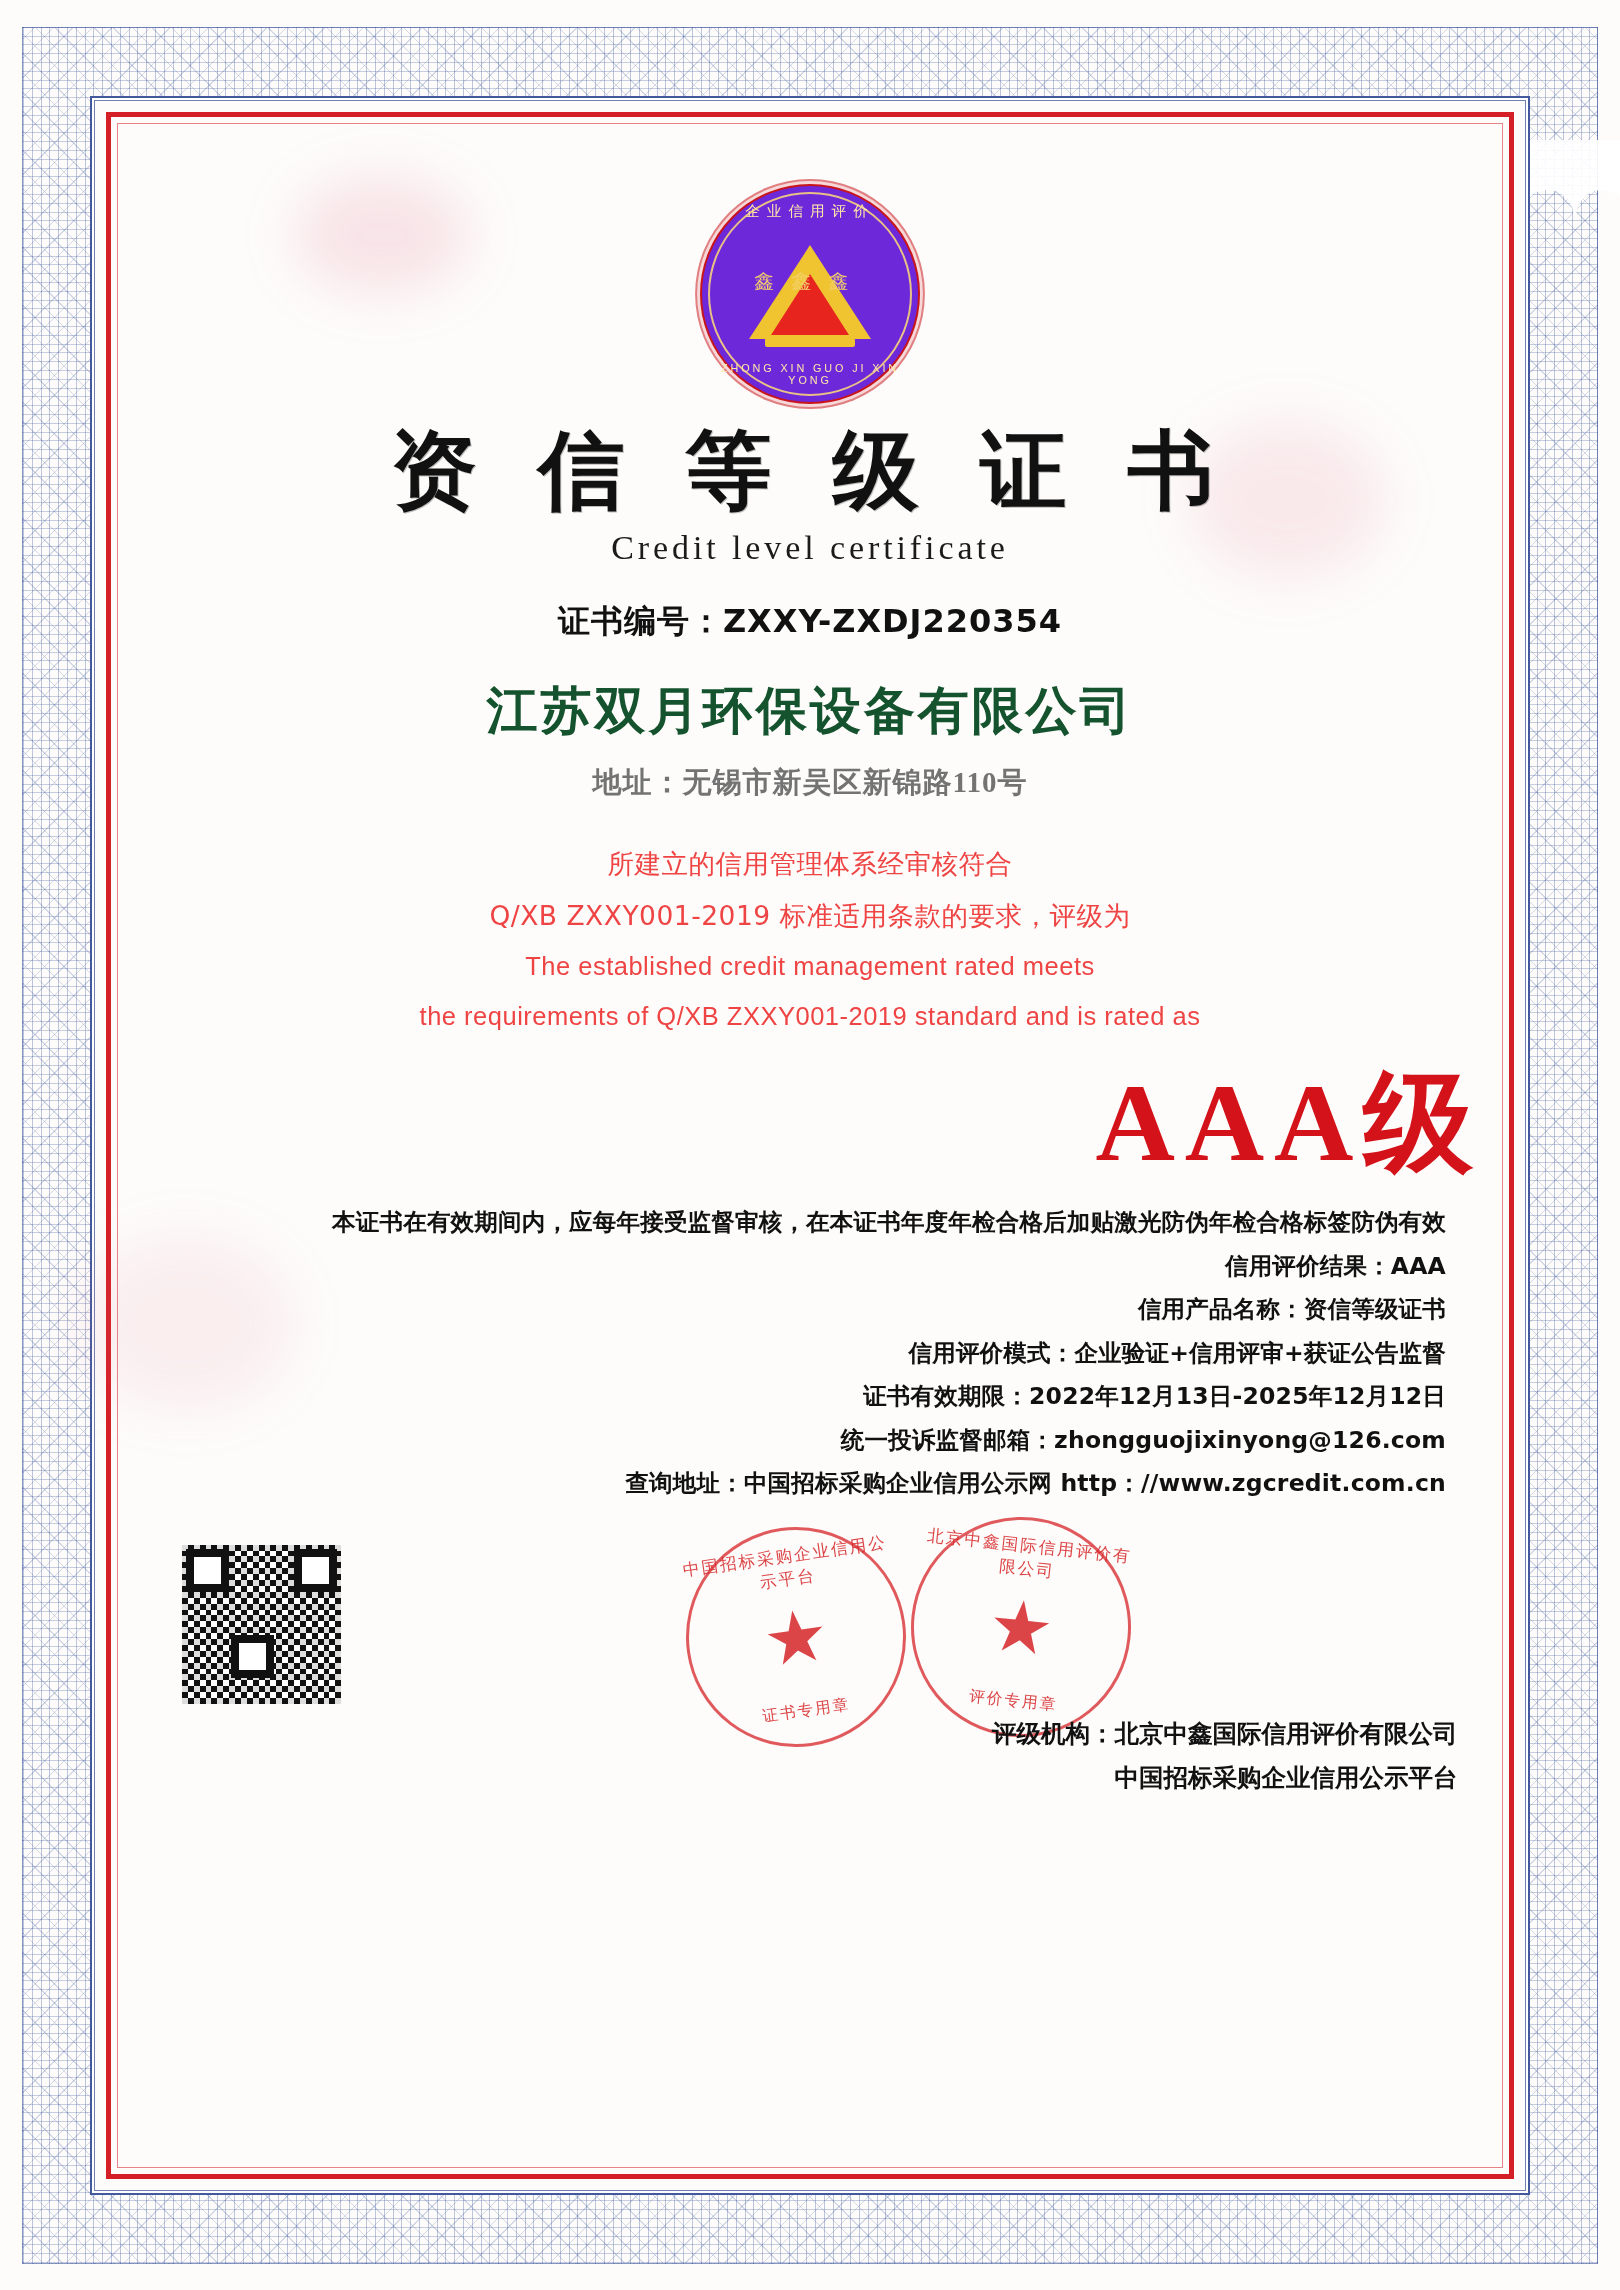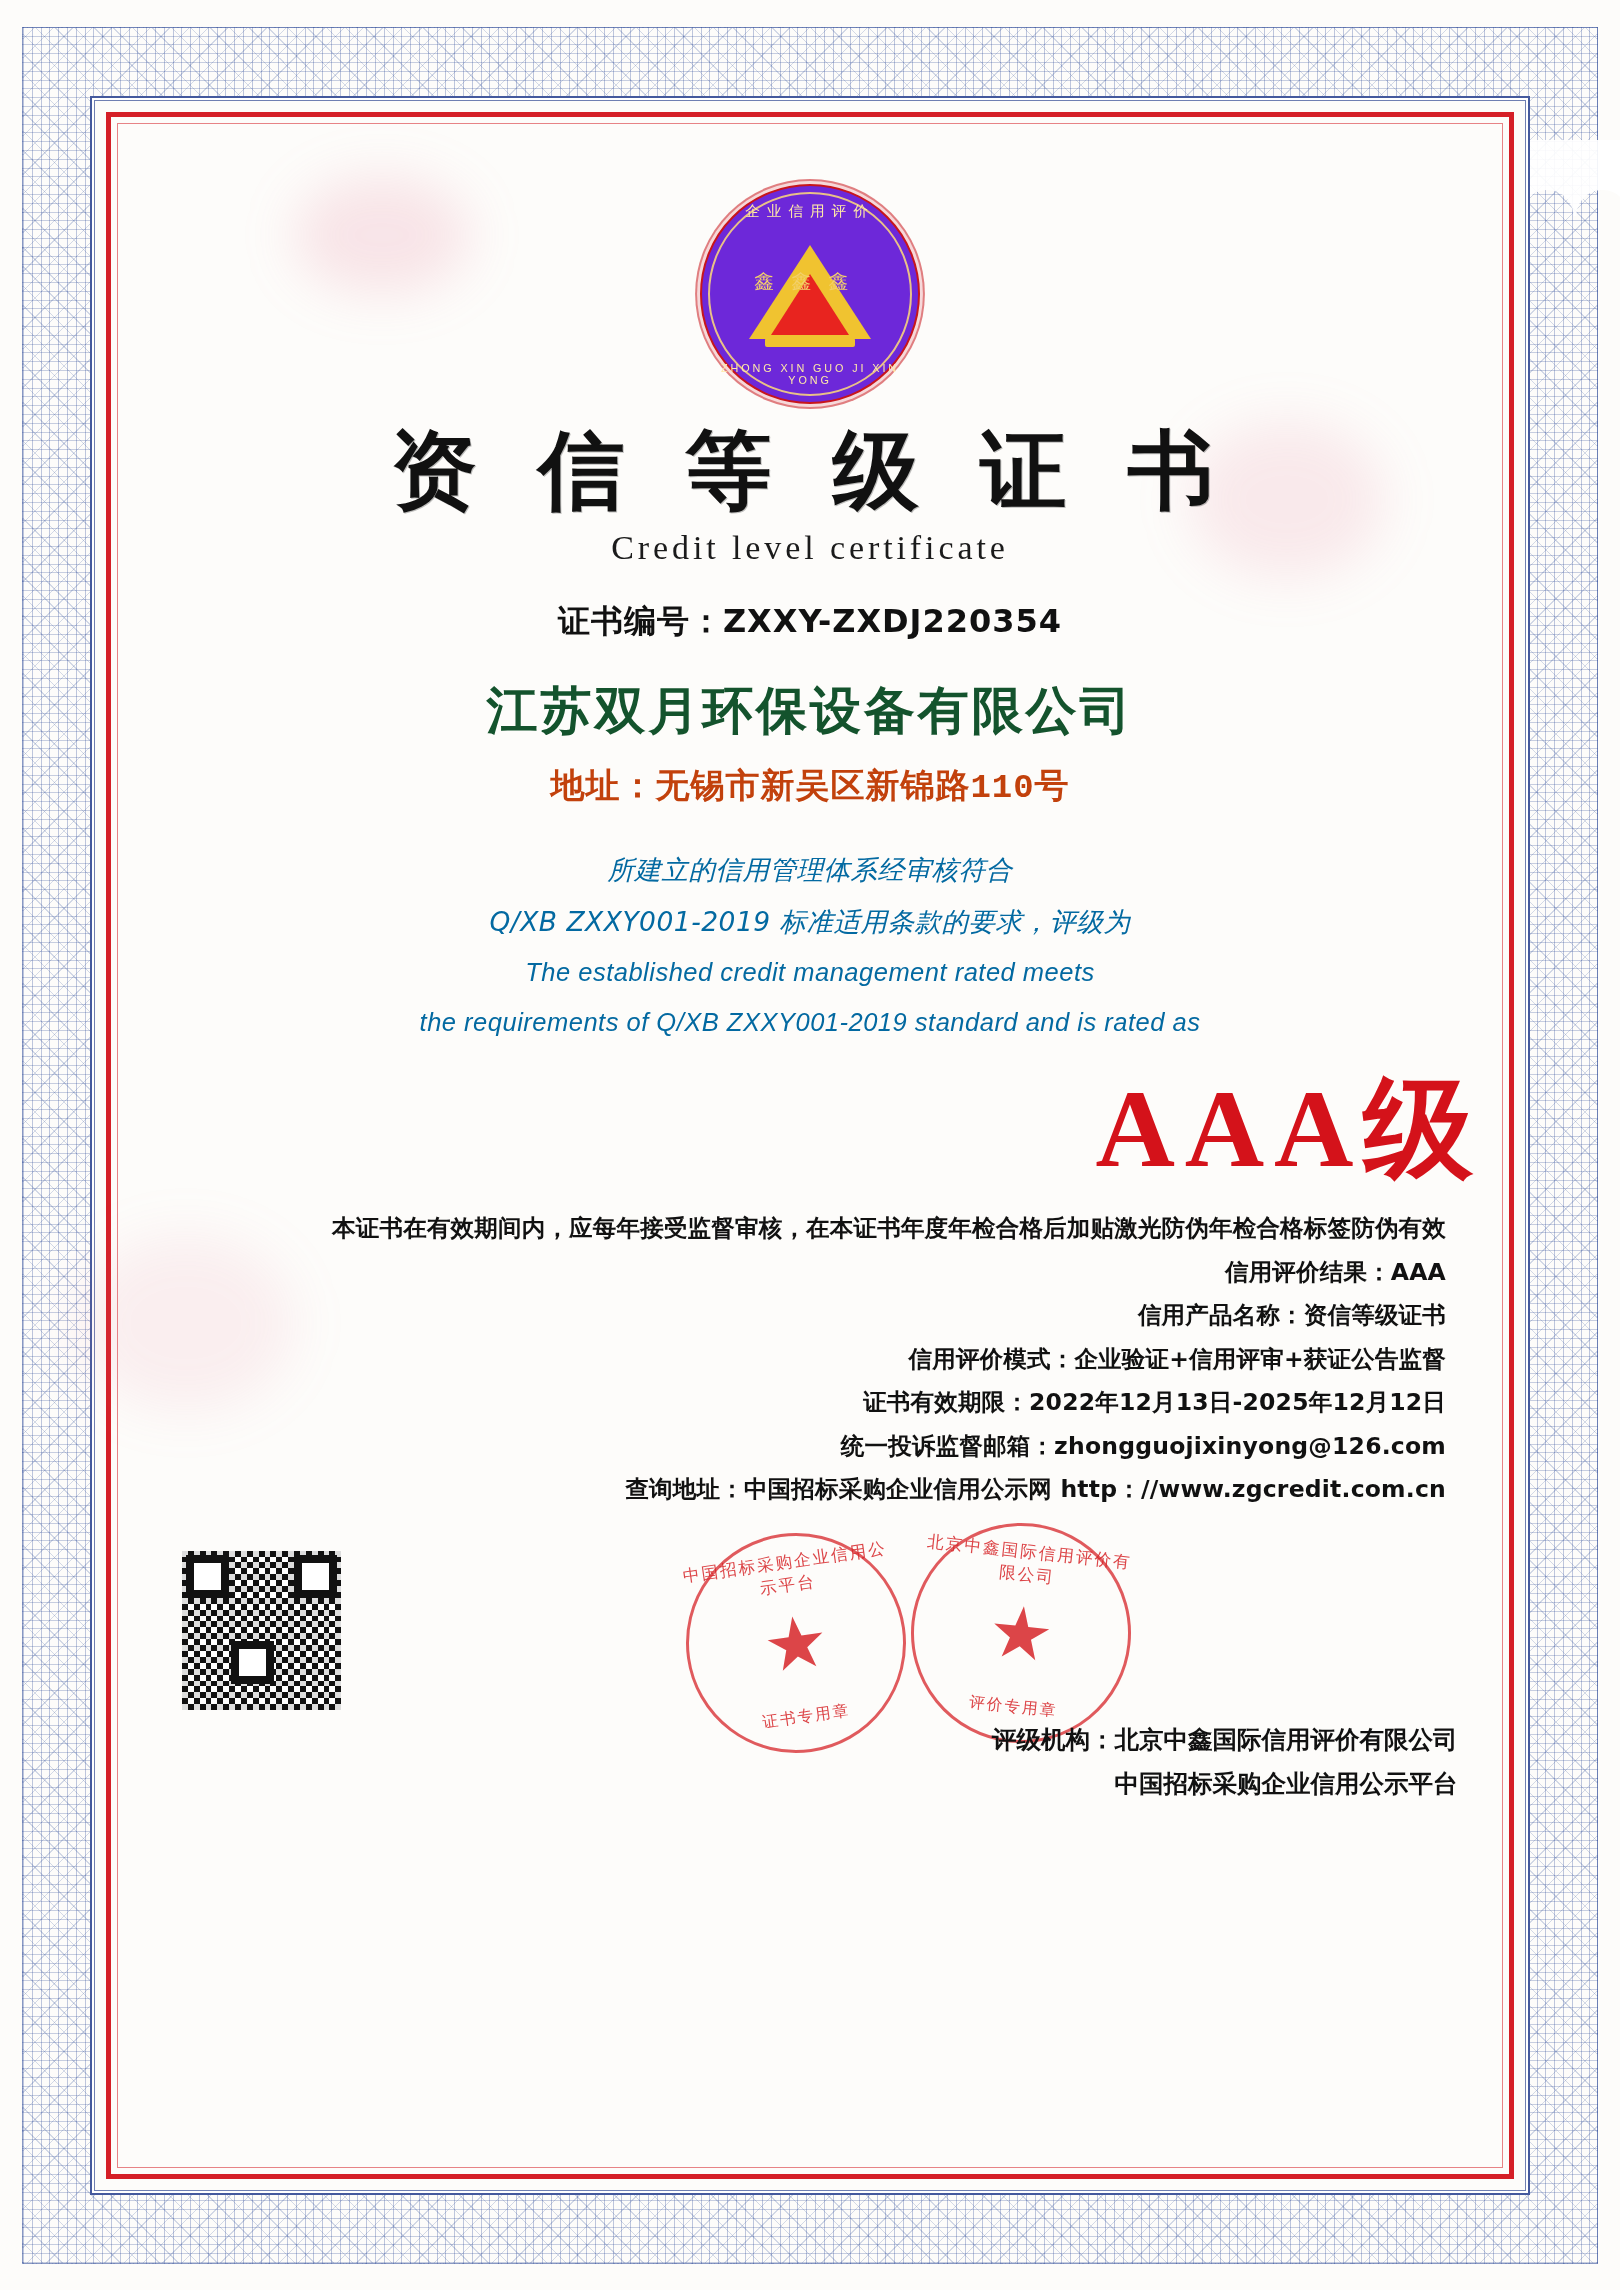--- a/index.html
+++ b/index.html
@@ -127,24 +127,24 @@
     font-family:"DejaVu Sans","Liberation Sans",sans-serif;
     font-size:32px;font-weight:bold;color:#111;letter-spacing:1px;
   }
   .company{
     margin-top:33px;
     font-family:"DejaVu Sans","Liberation Sans",sans-serif;
     font-size:51px;font-weight:bold;color:#14532d;letter-spacing:2.9px;
   }
   .address{
     margin-top:17.6px;
-    font-family:Liberation Mono, monospace;
-    font-size:34px;font-weight:bold;color:#c2410c;letter-spacing:1px;
-  }
-  .statement{margin-top:35px;color:#0369a1;font-style:italic;}
+    font-family:Liberation Serif, serif;
+    font-size:29px;font-weight:bold;color:#737373;letter-spacing:1px;
+  }
+  .statement{margin-top:35px;color:#ef4444;}
   .statement div{font-size:26.5px;line-height:1.95;letter-spacing:0.5px;
     font-family:"DejaVu Sans","Liberation Sans",sans-serif;}
   .statement div.en{font-family:"Liberation Sans",sans-serif;font-size:25.5px;}
 
   .grade{
     margin-top:21.6px;
     font-family:"Liberation Serif","DejaVu Serif",serif;
     font-size:110px;font-weight:bold;color:#d4121a;letter-spacing:9.8px;
     line-height:1.1;
     text-align:right;

